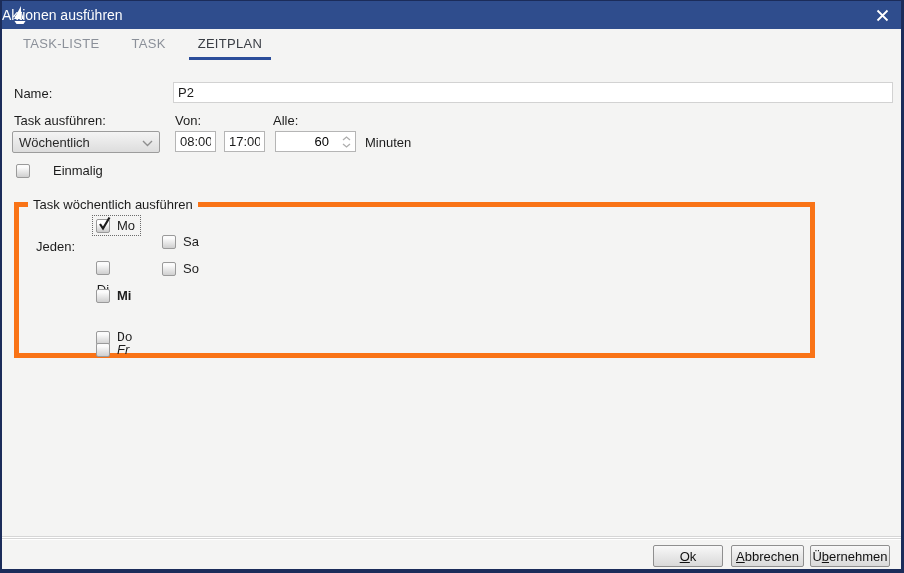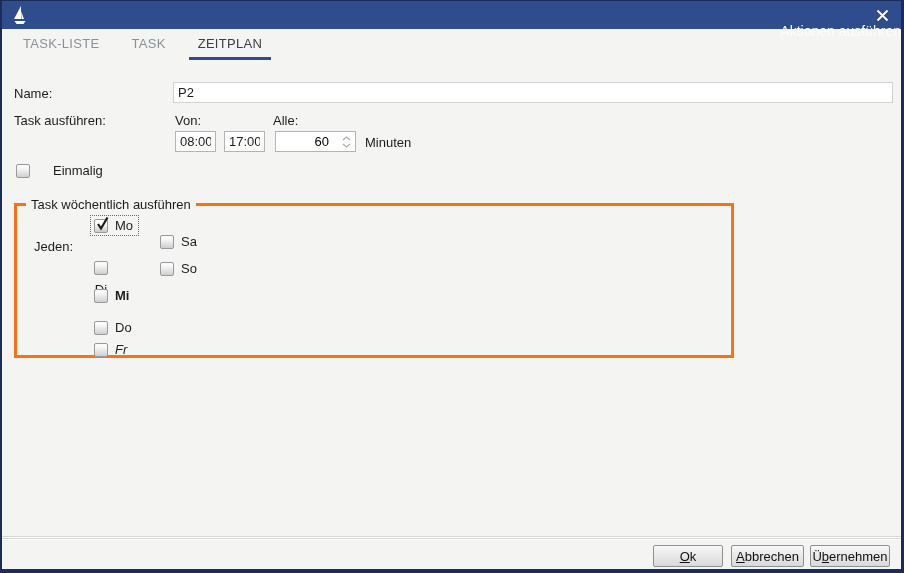--- a/index.html
+++ b/index.html
@@ -5,22 +5,22 @@
   * { margin:0; padding:0; box-sizing:border-box; }
   html,body { width:904px; height:573px; }
   body { font-family:"Liberation Sans","DejaVu Sans",sans-serif; font-size:13px; color:#1c1c1c; }
 
   .window { position:relative; width:904px; height:573px; background:#1b2c5a; overflow:hidden; }
   .window-body { position:absolute; left:2px; top:1px; right:3px; bottom:4px; background:#f4f4f3; }
 
   
   .titlebar { position:absolute; left:0; top:0; right:0; height:28px; background:#2f4d8d; }
   .app-icon { position:absolute; left:9px; top:4px; width:18px; height:20px; }
-  .title-text { position:absolute; left:0; right:0; top:16px; height:28px; line-height:28px;
-                text-align:right; color:#fdfdfd; font-size:14px; }
+  .title-text { position:absolute; left:0; right:0; top:0; height:28px; line-height:28px;
+                text-align:left; color:#fdfdfd; font-size:14px; }
   .close-btn { position:absolute; right:6px; top:2px; width:26px; height:24px;
                display:flex; align-items:center; justify-content:center; cursor:default; }
 
   
   .tabs { position:absolute; left:12px; top:28px; height:31px; display:flex; }
   .tab { height:31px; padding:0 9px; display:flex; align-items:center;
          color:#8b9099; font-size:13px; letter-spacing:.3px; border-bottom:3px solid transparent; margin-right:14px; }
   .tab.active { color:#3a3e45; border-bottom-color:#2b4d9a; }
 
   
@@ -45,22 +45,22 @@
 
   
   .cb { display:inline-block; width:14px; height:14px; border:1px solid #9a9a9a; border-radius:2px;
         background:linear-gradient(180deg,#fbfbfb 20%,#cfcfcf); position:relative; flex:none; }
   .checkmark { position:absolute; left:1px; top:-4px; display:none; }
   .checked .checkmark { display:block; }
 
   .check-row { position:absolute; display:flex; align-items:center; gap:23px; }
 
   
-  fieldset.group { position:absolute; left:12px; top:196px; width:720px; height:161px;
-                   border:3px solid #f97316; }
+  fieldset.group { position:absolute; left:12px; top:196px; width:801px; height:161px;
+                   border:5px solid #f97316; }
   fieldset.group legend { margin-left:9px; padding:0 5px; font-size:13px; color:#1c1c1c; }
 
   .day { position:absolute; display:flex; align-items:center; gap:7px; padding:2px 5px 2px 3px; }
   .day.focused { outline:1px dotted #6b6b6b; }
   .day .cb.checked-bg { background:linear-gradient(180deg,#ffffff 30%,#c9c9c9); }
 
   
   .separator { position:absolute; left:0; right:0; top:535px; height:4px;
                background:linear-gradient(#d6d6d6 25%,#ffffff 25%,#ffffff 50%,#d6d6d6 50%,#d6d6d6 75%,#ffffff 75%); }
   .btn { position:absolute; top:544px; height:22px; background:linear-gradient(180deg,#f8f8f8,#d9d9d9);
@@ -106,20 +106,28 @@
     </div>
 
     <span class="lbl" style="left:12px; top:85px;">Name:</span>
     <input id="name-input" class="txt" style="left: 171px; top: 81px; width: 720px;" value="P2">
 
     <span class="lbl" style="left:12px; top:112px;">Task ausführen:</span>
     <span class="lbl" style="left:173px; top:112px;">Von:</span>
     <span class="lbl" style="left:222px; top:112px;margin-top:24px;">Bis:</span>
     <span class="lbl" style="left:271px; top:112px;">Alle:</span>
 
+    <div class="dropdown">
+      <span class="dd-text">Wöchentlich</span>
+      <span>
+        <svg width="11" height="7" viewBox="0 0 11 7">
+          <polyline points="1,1 5.5,5.5 10,1" fill="none" stroke="#8f8f8f" stroke-width="1.4"></polyline>
+        </svg>
+      </span>
+    </div>
 
     <input class="txt" style="left: 173px; top: 130px; width: 41px; text-align: center;" value="08:00">
     <input class="txt" style="left: 222px; top: 130px; width: 41px; text-align: center;" value="17:00">
 
     <div class="spinner">
       <input class="spin-value" value="60" style="">
       <span class="spin-arrows">
         <span style="line-height:0;">
           <svg width="9" height="5" viewBox="0 0 9 5">
             <polyline points="1,4 4.5,1 8,4" fill="none" stroke="#aeaeae" stroke-width="1.3"></polyline>
@@ -164,21 +172,21 @@
         <span>Di</span>
       </div>
 
       <div class="day" style="left:74px; top:74px;font-weight:bold;">
         <span class="cb">
           
         </span>
         <span>Mi</span>
       </div>
 
-      <div class="day" style="left:74px; top:106px;">
+      <div class="day" style="left:74px; top:116px;font-family:Liberation Mono, monospace;">
         <span class="cb">
           
         </span>
         <span>Do</span>
       </div>
 
       <div class="day" style="left:74px; top:128px;font-style:italic;">
         <span class="cb">
           
         </span>

